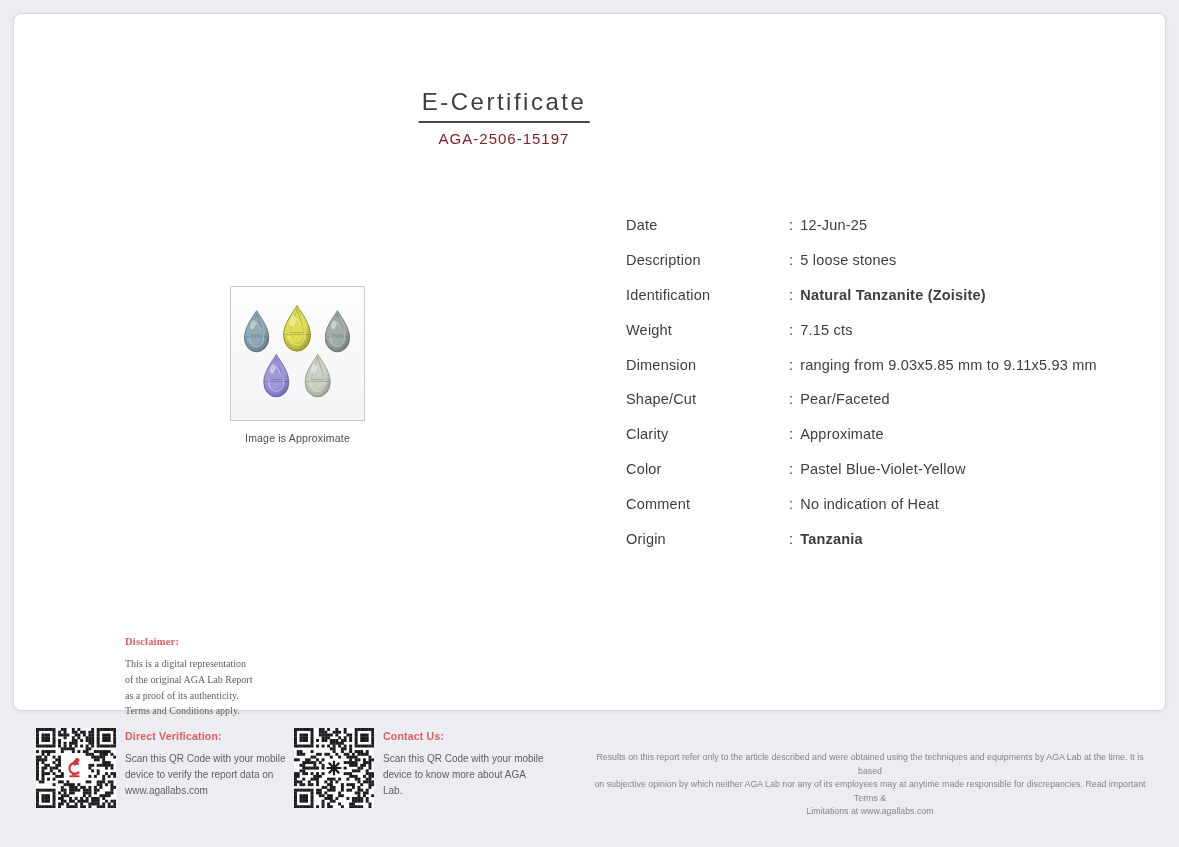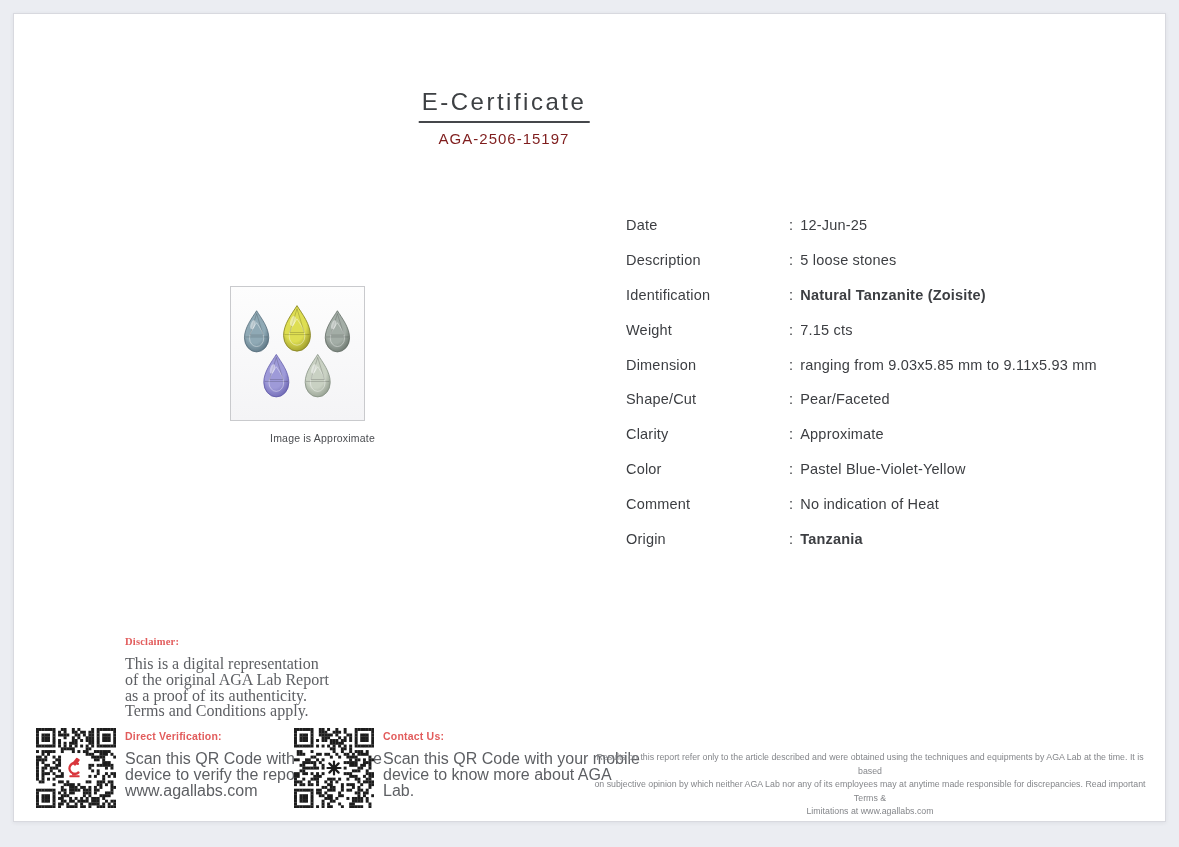--- a/index.html
+++ b/index.html
@@ -1,46 +1,46 @@
 <!DOCTYPE html>
 <html style="--brand-red: #e01b22; --heading-red: #e25c5c;"><head>
 <meta charset="utf-8">
 <style>
   html,body { margin:0; padding:0; background:#ebedf2; font-family:"Liberation Sans",sans-serif; }
   .stage { position:relative; width:1179px; height:847px; background:#ebedf2; overflow:hidden; }
-  .card { position:absolute; left:13px; top:13px; width:1153px; height:809px; background:#ffffff;
-          border:1px solid #d8d9df; border-radius:0; box-shadow:0 1px 4px rgba(40,40,60,.07); box-sizing:border-box;padding-left:24px; }
+  .card { position:absolute; left:13px; top:13px; width:1153px; height:698px; background:#ffffff;
+          border:1px solid #d8d9df; border-radius:8px; box-shadow:0 1px 4px rgba(40,40,60,.07); box-sizing:border-box;padding-left:24px; }
 
   .title-wrap { position:absolute; top:74px; left:490px; transform:translateX(-50%); text-align:center; }
   .cert-title { display:inline-block; font-size:24px; letter-spacing:2.5px; color:#3d4043;
                 border-bottom:2px solid #45474b; padding:0 3px 5px 3px; }
   .cert-no { margin-top:7px; font-size:15px; letter-spacing:1px; color:#7f1d1d; }
 
   .gem-box { position:absolute; left:216px; top:272px; width:135px; height:135px;
              border:1px solid #c9cacd; background:linear-gradient(180deg,#fdfdfd,#f4f4f6); box-sizing:border-box; }
   .gem-box svg { display:block; width:100%; height:100%; }
-  .gem-caption { position:absolute; left:206px; top:418px; width:155px; text-align:right;
+  .gem-caption { position:absolute; left:206px; top:418px; width:155px; text-align:center;
                  font-size:10.5px; color:#4a4c50; letter-spacing:.2px; }
 
   .fields { position:absolute; left:612px; top:194px; }
   .frow { display:flex; height:34.8px; font-size:14.5px; color:#3c3e42; letter-spacing:.2px; align-items:center; }
   .flabel { width:163px; flex:0 0 163px; }
   .fsep { margin-right:7px; }
   .frow.em .fvalue { font-weight:bold; }
 
   .logo-box { position:absolute; left:22px; top:622px; width:80px; height:80px; }
   .logo-box svg { display:block; }
   .logo-rect { fill:var(--brand-red,#e01b22); }
 
   .f-block { position:absolute; }
   .disclaimer-block { left:111px; top:622px;font-family:Liberation Serif, serif; }
   .ver-block { left:111px; top:716px; }
   .contact-block { left:369px; top:716px; }
   .f-heading { font-size:10.5px; font-weight:bold; color:var(--heading-red,#e25c5c); letter-spacing:.2px; }
-  .f-body { margin-top:9px; font-size:16px; line-height:15.8px; color:#5d5f63; white-space:pre-line; }
+  .f-body { margin-top:9px; font-size:10px; line-height:15.8px; color:#5d5f63; white-space:pre-line; }
 
   .qr { position:absolute; top:714px; width:80px; height:80px; background:#fff; }
   #qr1 { left:22px; }
   #qr2 { left:280px; }
   .qr-center { position:absolute; left:50%; top:50%; transform:translate(-50%,-50%); background:#fff; border-radius:3px; }
 
   .legal { position:absolute; left:577px; top:737px; width:558px; text-align:center;
            font-size:8.8px; line-height:13.5px; color:#84868a; white-space:pre-line; }
 
   .defs-hidden { position:absolute; width:0; height:0; overflow:hidden; }

